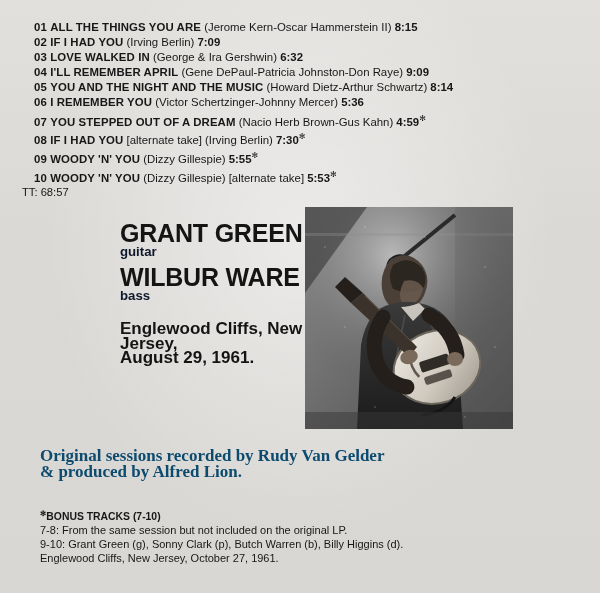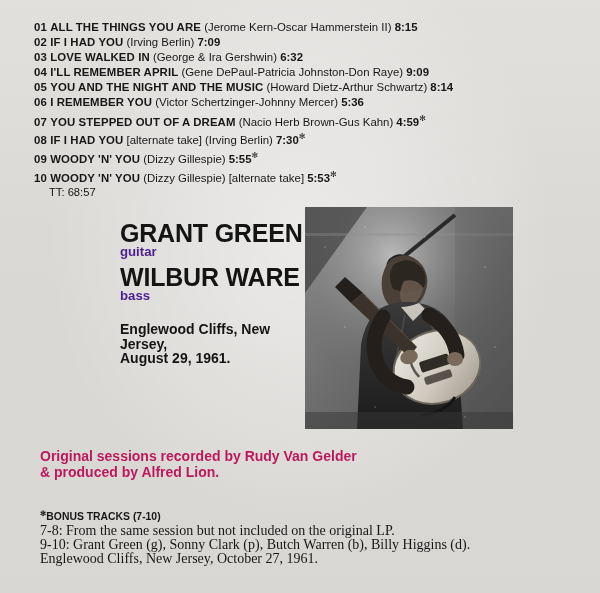--- a/index.html
+++ b/index.html
@@ -55,21 +55,21 @@
   .track .dur {
     font-weight: bold;
   }
   .star {
     font-size: 8px;
     vertical-align: super;
     letter-spacing: 0;
   }
   .tt {
     position: absolute;
-    left: 49px;
+    left: 22px;
     top: 186px;
     font-size: 11.2px;
     color: #171717;
   }
 
   
   .personnel {
     position: absolute;
     left: 120px;
     top: 222px;
@@ -80,27 +80,27 @@
     font-weight: bold;
     letter-spacing: -0.2px;
     line-height: 22px;
     color: #141414;
   }
   .role {
     font-size: 13.2px;
     font-weight: bold;
     line-height: 16px;
     margin-bottom: 6px;
-    color: #4c1d95;
+    color: #0f172a;
   }
   .name.second { margin-top: 2px; }
   .name.third  { margin-top: 2px; }
   .session {
     margin-top: 18px;
-    font-size: 14px;
+    font-size: 17px;
     font-weight: bold;
     line-height: 14.6px;
     color: #141414;
   }
 
   
   .photo {
     position: absolute;
     left: 305px;
     top: 207px;
@@ -110,45 +110,45 @@
     background: #6f6f6f;
   }
   .photo svg { display: block; }
 
   
   .production {
     position: absolute;
     left: 40px;
     top: 448px;
     width: 520px;
-    font-size: 14px;
+    font-size: 17px;
     font-weight: bold;
     line-height: 16.4px;
-    color: #be185d;
+    color: #0c4a6e;
+    font-family: Liberation Serif, serif;
   }
 
   
   .bonus {
     position: absolute;
     left: 40px;
     top: 507px;
     width: 530px;
   }
   .bonus-head {
     font-size: 10.4px;
     font-weight: bold;
     line-height: 14px;
     color: #171717;
   }
   .bonus-head .star { font-size: 7.5px; }
   .bonus-line {
-    font-size: 14px;
+    font-size: 11px;
     line-height: 13.6px;
     color: #171717;
-    font-family: Liberation Serif, serif;
   }
 </style>
 </head>
 <body>
 
 <div class="paper"></div>
 
 <div class="content">
 
   <div class="tracklist">

